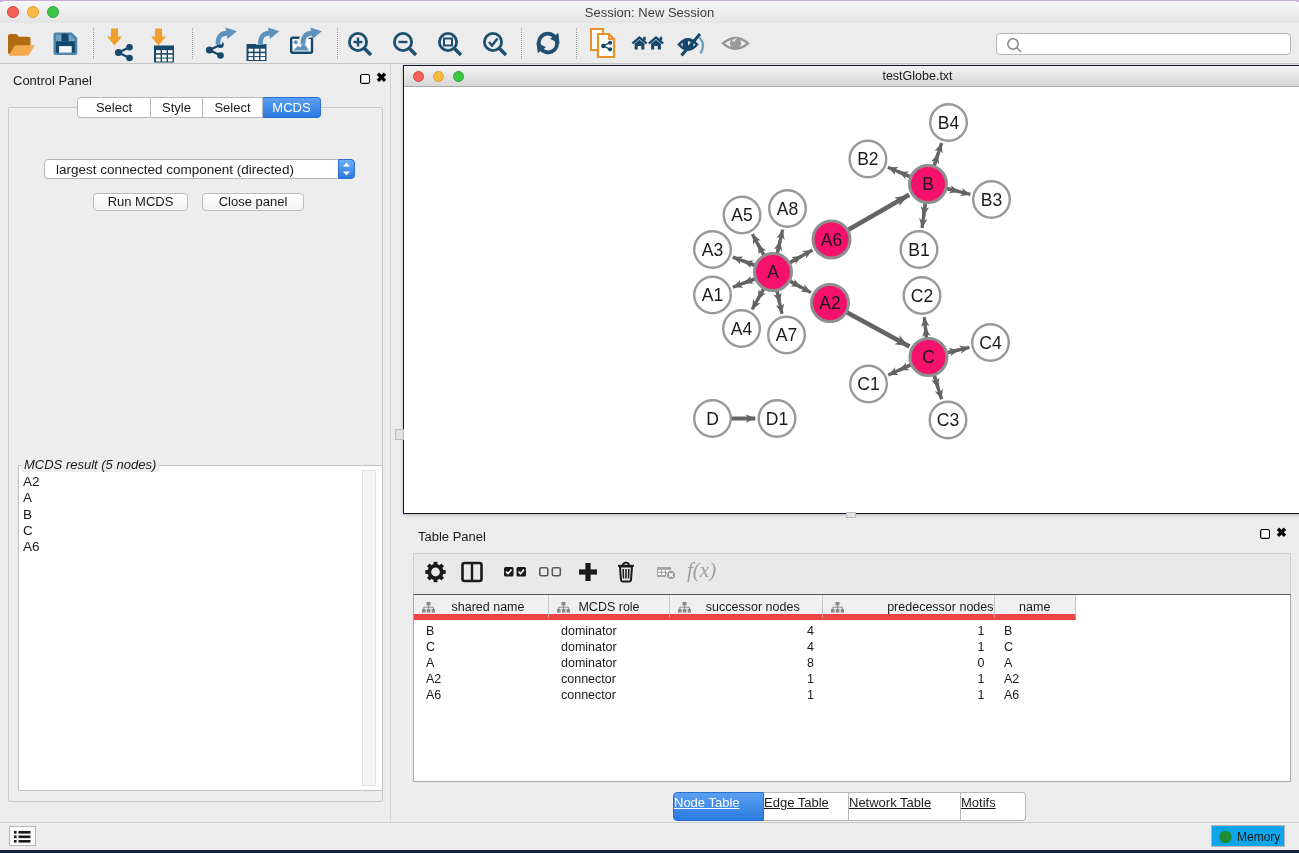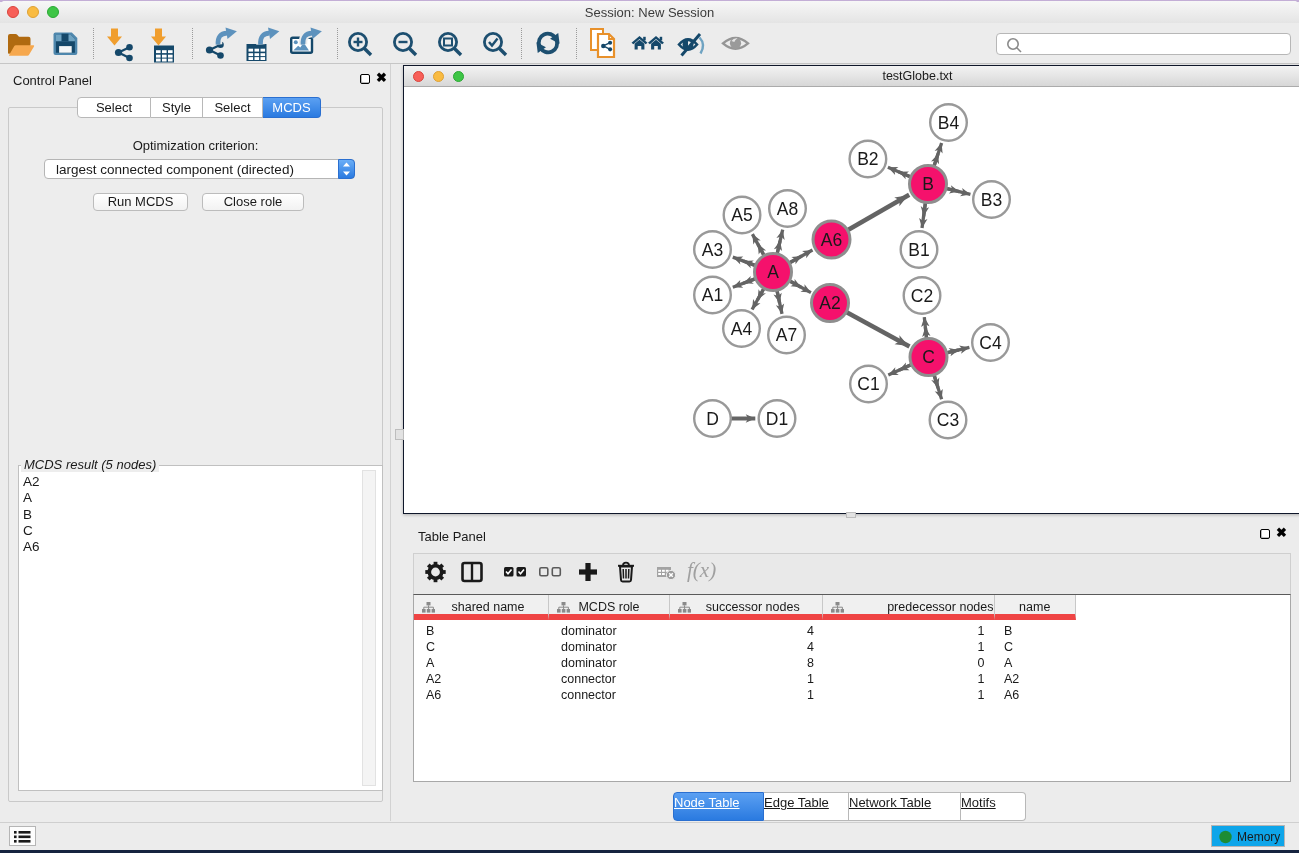--- a/index.html
+++ b/index.html
@@ -234,32 +234,31 @@
       <div id="cp-title">Control Panel</div>
       <div class="hdr-sq" style="left:360px; top:10px;"></div>
       <div class="hdr-x" style="left:376px; top:6px;">✖</div>
       <div id="cp-tabs">
         <div class="tabseg" style="left:0; width:74px; border-radius:4px 0 0 4px;">Select</div>
         <div class="tabseg" style="left:74px; width:52px; border-left:none;">Style</div>
         <div class="tabseg" style="left:126px; width:60px; border-left:none;">Select</div>
         <div class="tabseg" style="left:186px; width:58px; border-left:none; border-radius:0 4px 4px 0; background:linear-gradient(#5ba0f2,#2a7ae0); color:#fff; border-color:#2a6fd0;">MCDS</div>
       </div>
       <div id="cp-content">
-        <div id="opt-label">Optimization criterion:</div>
         <div id="dropdown">
           <div id="dd-text">largest connected component (directed)</div>
           <div id="dd-btn">
                 <svg width="17" height="20" style="position:absolute;left:-1px;top:-1px">
                   <path d="M8.5,3.5 L12,7.5 L5,7.5 z" fill="#fff"></path>
                   <path d="M8.5,16.5 L12,12.5 L5,12.5 z" fill="#fff"></path>
                 </svg>
               </div>
         </div>
         <div class="btn" style="left:84px; top:85px; width:95px;">Run MCDS</div>
-        <div class="btn" style="left:193px; top:85px; width:102px;">Close role</div>
+        <div class="btn" style="left:193px; top:85px; width:102px;">Close panel</div>
         <div id="mcds-box">
           <div id="mcds-list">A2<br>A<br>B<br>C<br>A6</div>
           <div id="mcds-scroll"></div>
         </div>
         <div id="mcds-label">MCDS result (5 nodes)</div>
       </div>
     </div>
     <div id="desktop">
       <div id="netwin">
         <div id="netbar">

